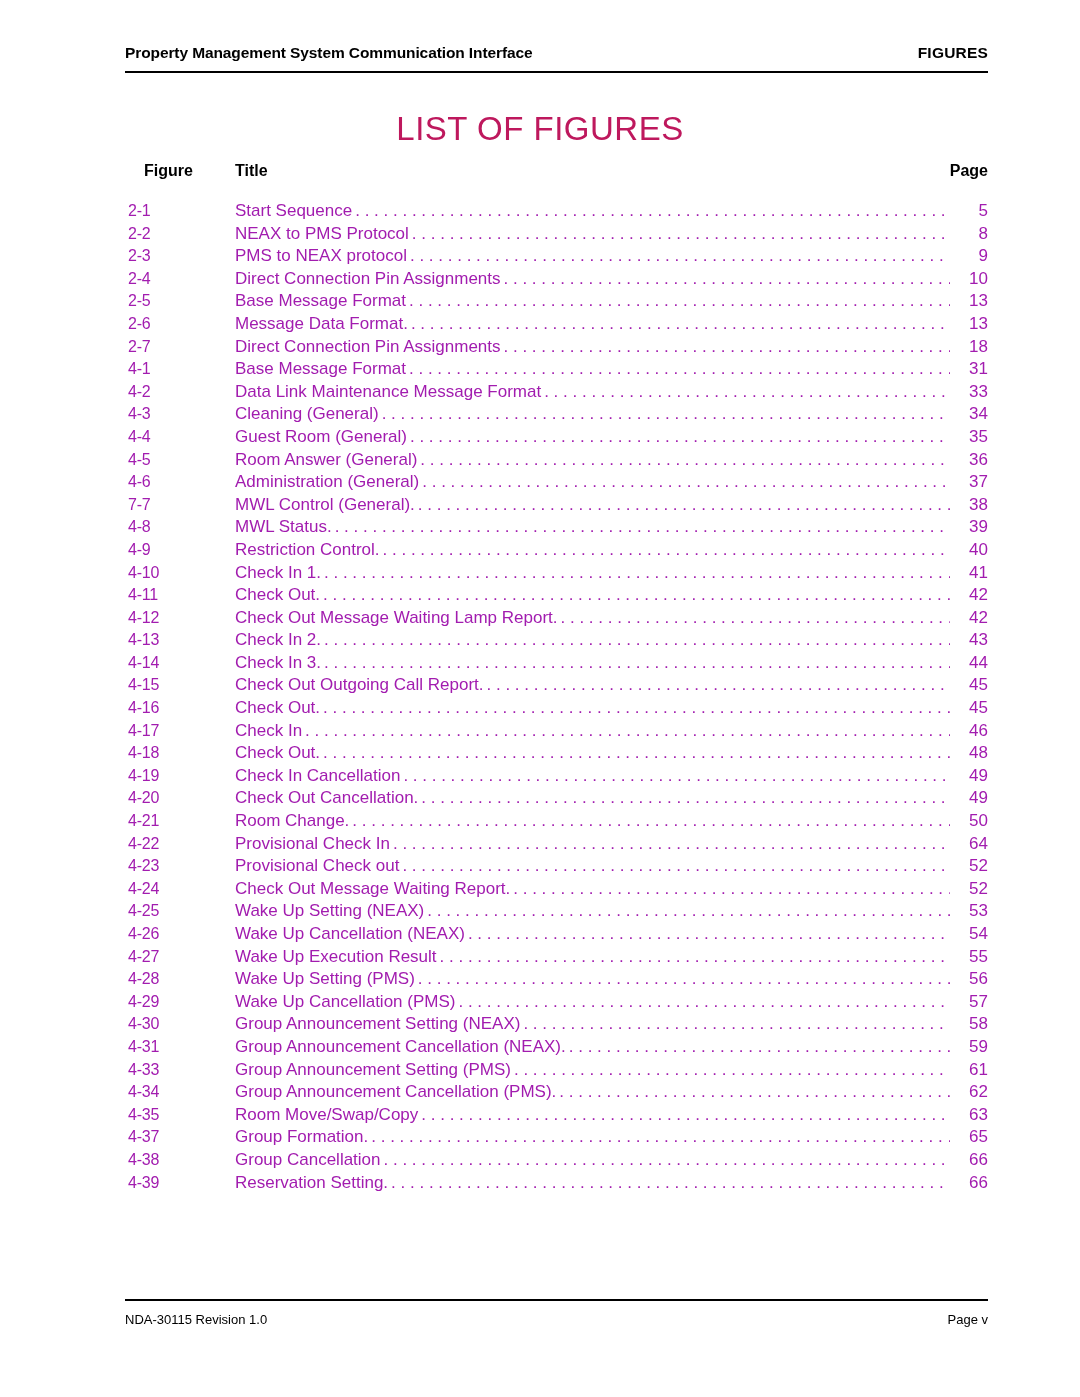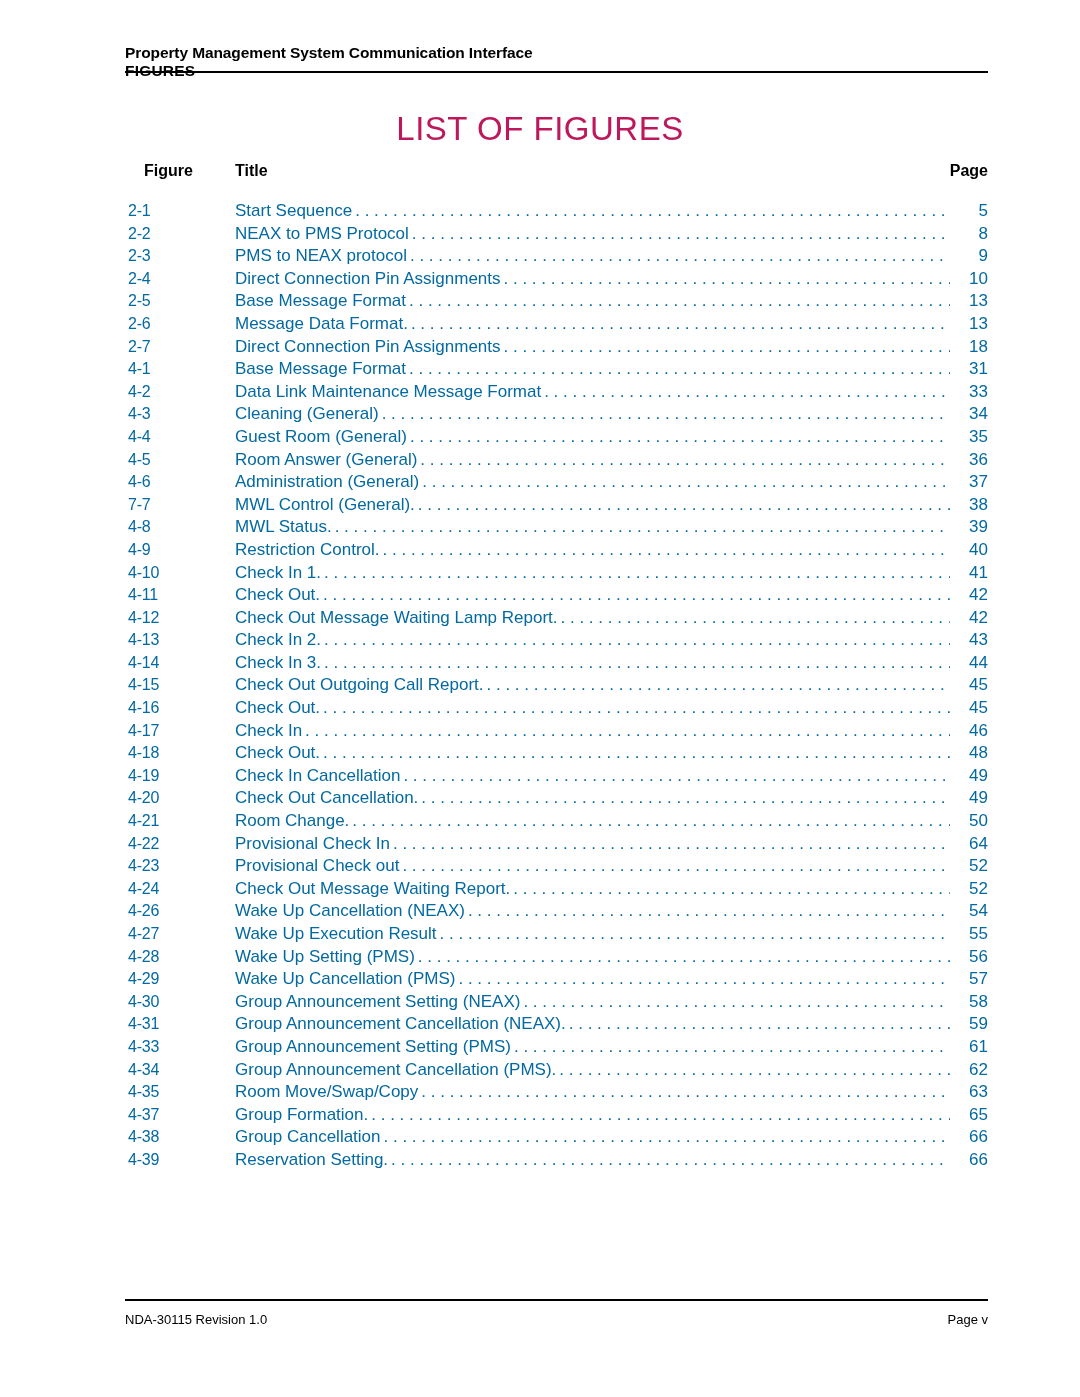--- a/index.html
+++ b/index.html
@@ -25,21 +25,20 @@
 
   
   .page-header {
     position: absolute;
     left: 125px;
     top: 44px;
     width: 863px;
     display: flex;
     justify-content: space-between;
     align-items: baseline;
-    flex-direction: column;
   }
   .page-header .hdr-left {
     font-size: 15.5px;
     font-weight: bold;
     letter-spacing: -0.1px;
     white-space: nowrap;
   }
   .page-header .hdr-right {
     font-size: 15.5px;
     font-weight: bold;
@@ -97,21 +96,21 @@
     left: 128px;
     top: 200px;
     width: 860px;
   }
   .lof-row {
     position: relative;
     height: 22.6px;
     line-height: 22.6px;
     display: flex;
     align-items: center;
-    color: #0369a1;
+    color: #a21caf;
     font-size: 17px;
     white-space: nowrap;
   }
   .lof-num {
     flex: 0 0 107px;
     width: 107px;
     font-size: 16px;
     letter-spacing: -0.2px;
   }
   .lof-title {
@@ -363,20 +362,26 @@
         <span class="lof-dots"></span>
         <span class="lof-page">52</span>
       </div>
       <div class="lof-row">
         <span class="lof-num">4-24</span>
         <span class="lof-title">Check Out Message Waiting Report.</span>
         <span class="lof-dots"></span>
         <span class="lof-page">52</span>
       </div>
       <div class="lof-row">
+        <span class="lof-num">4-25</span>
+        <span class="lof-title">Wake Up Setting (NEAX)</span>
+        <span class="lof-dots"></span>
+        <span class="lof-page">53</span>
+      </div>
+      <div class="lof-row">
         <span class="lof-num">4-26</span>
         <span class="lof-title">Wake Up Cancellation (NEAX)</span>
         <span class="lof-dots"></span>
         <span class="lof-page">54</span>
       </div>
       <div class="lof-row">
         <span class="lof-num">4-27</span>
         <span class="lof-title">Wake Up Execution Result</span>
         <span class="lof-dots"></span>
         <span class="lof-page">55</span>

